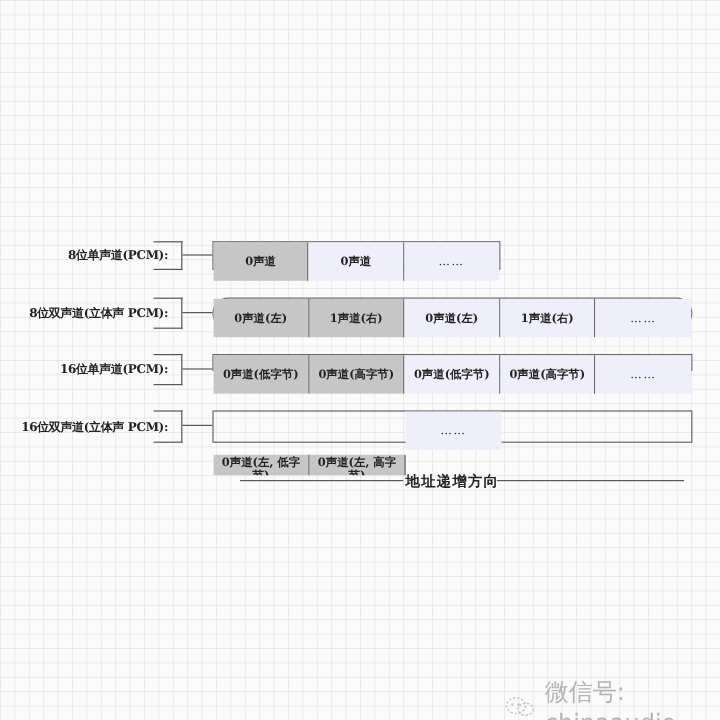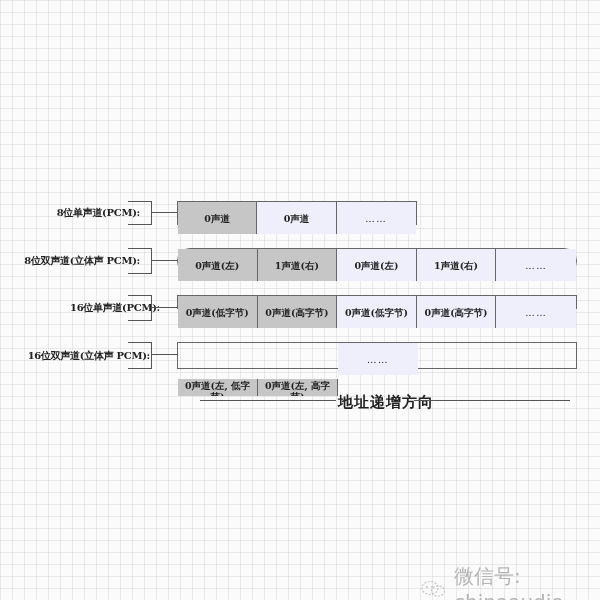--- a/index.html
+++ b/index.html
@@ -38,21 +38,21 @@
   }
   .cell:last-child { border-right: none; }
   .cell.grey { background: #c6c6c6; }
   .cell.dots { letter-spacing: 1.5px; font-weight: normal; }
   .cell.top { align-items: flex-start; padding-top: 1px; margin-top: 36px; }
   .axis-line {
     position: absolute; top: 400px; height: 0; border-top: 1px solid #555;
   }
   .axis-label {
     position: absolute; top: 393px; left: 338px;
-    font-size: 15px; font-weight: bold; color: #222; background: transparent;
+    font-size: 12px; font-weight: bold; color: #222; background: transparent;
     letter-spacing: 1px;
   }
   .watermark {
     position: absolute; left: 420px; top: 563px;
     font-family: "DejaVu Sans", "Liberation Sans", sans-serif;
     font-size: 20px; color: #b4b4b4; display: flex; align-items: center; gap: 6px;
   }
   .wm-icon { width: 28px; height: 20px; position: relative; }
 </style>
 </head>
@@ -71,32 +71,32 @@
 <div class="bracket" style="top:248px;height:26px;"></div>
 <div class="connector" style="top:260px;"></div>
 <div class="cells" style="top:248px;height:26px;width:400px;border-radius:13px;">
   <div class="cell grey">0声道(左)</div>
   <div class="cell grey">1声道(右)</div>
   <div class="cell">0声道(左)</div>
   <div class="cell">1声道(右)</div>
   <div class="cell dots">……</div>
 </div>
 
-<div class="row-label" style="top:301px;padding-left:20px;">16位单声道(PCM):</div>
+<div class="row-label" style="top:301px;">16位单声道(PCM):</div>
 <div class="bracket" style="top:295px;height:26px;"></div>
 <div class="connector" style="top:307px;"></div>
 <div class="cells" style="top:295px;height:14px;width:400px;">
   <div class="cell grey">0声道(低字节)</div>
   <div class="cell grey">0声道(高字节)</div>
   <div class="cell">0声道(低字节)</div>
   <div class="cell">0声道(高字节)</div>
   <div class="cell dots">……</div>
 </div>
 
-<div class="row-label" style="top:349px;margin-left:10px;">16位双声道(立体声 PCM):</div>
+<div class="row-label" style="top:349px;">16位双声道(立体声 PCM):</div>
 <div class="bracket" style="top:342px;height:27px;"></div>
 <div class="connector" style="top:354px;"></div>
 <div class="cells" style="top:342px;height:27px;width:400px;">
   <div class="cell grey top">0声道(左, 低字节)</div>
   <div class="cell grey top">0声道(左, 高字节)</div>
   <div class="cell dots">……</div>
 </div>
 
 <div class="axis-line" style="left:200px;width:136px;"></div>
 <div class="axis-label">地址递增方向</div>

